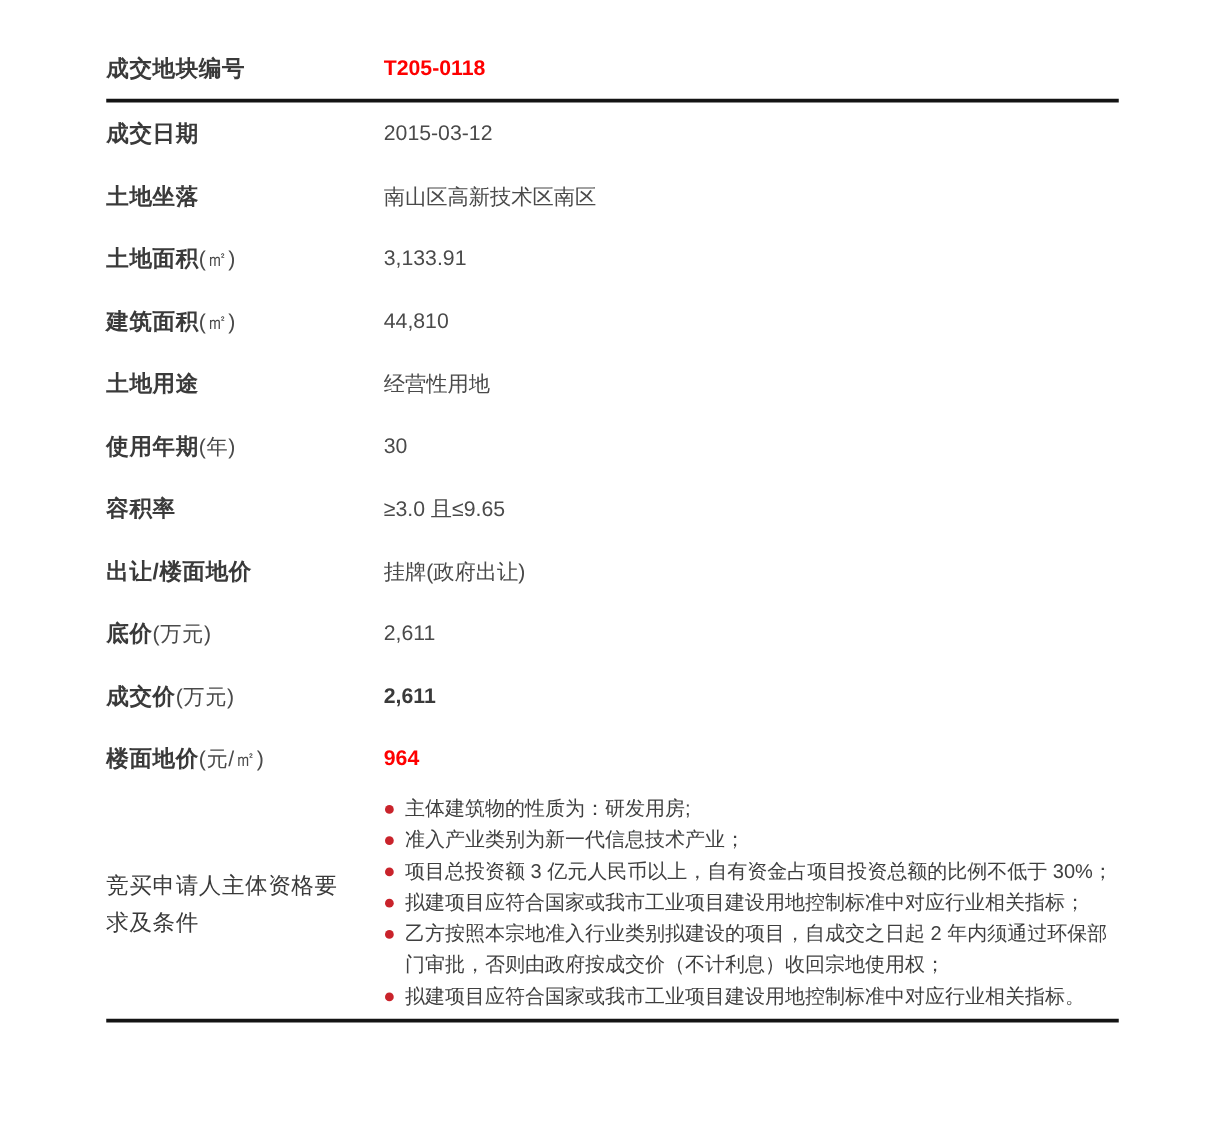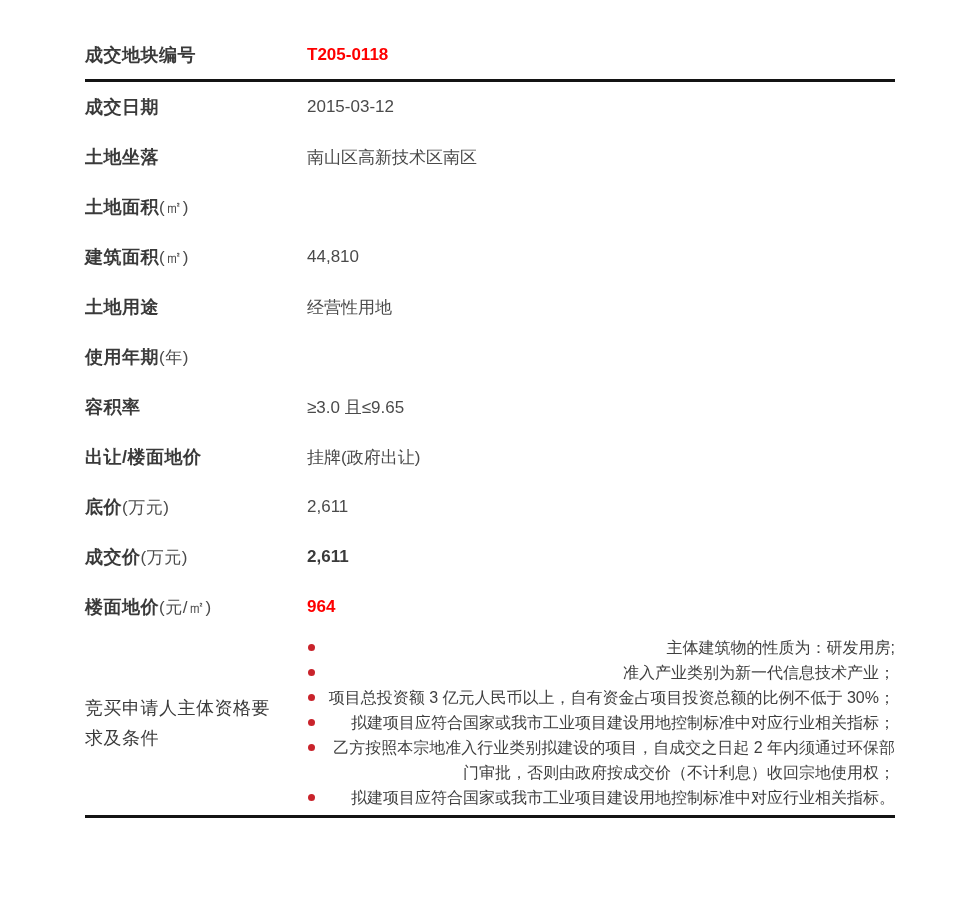--- a/index.html
+++ b/index.html
@@ -73,21 +73,20 @@
     line-height: 30px;
     letter-spacing: 0.5px;
     box-sizing: border-box;
     align-self: center;
   }
   ul.req-list {
     flex: 1;
     list-style: none;
     margin: 0;
     padding: 0;
-    text-align: right;
   }
   ul.req-list li {
     position: relative;
     padding-left: 17px;
     font-size: 16px;
     line-height: 25px;
     color: #3f3f3f;
   }
   ul.req-list li::before {
     content: "";
@@ -118,31 +117,33 @@
       <div class="row">
         <div class="label"><span>成交日期</span><span class="unit"></span></div>
         <div class="value normal">2015-03-12</div>
       </div>
       <div class="row">
         <div class="label"><span>土地坐落</span><span class="unit"></span></div>
         <div class="value normal">南山区高新技术区南区</div>
       </div>
       <div class="row">
         <div class="label"><span>土地面积</span><span class="unit">(㎡)</span></div>
+        <div class="value normal">3,133.91</div>
       </div>
       <div class="row">
         <div class="label"><span>建筑面积</span><span class="unit">(㎡)</span></div>
         <div class="value normal">44,810</div>
       </div>
       <div class="row">
         <div class="label"><span>土地用途</span><span class="unit"></span></div>
         <div class="value normal">经营性用地</div>
       </div>
       <div class="row">
         <div class="label"><span>使用年期</span><span class="unit">(年)</span></div>
+        <div class="value normal">30</div>
       </div>
       <div class="row">
         <div class="label"><span>容积率</span><span class="unit"></span></div>
         <div class="value normal">≥3.0 且≤9.65</div>
       </div>
       <div class="row">
         <div class="label"><span>出让/楼面地价</span><span class="unit"></span></div>
         <div class="value normal">挂牌(政府出让)</div>
       </div>
       <div class="row">

